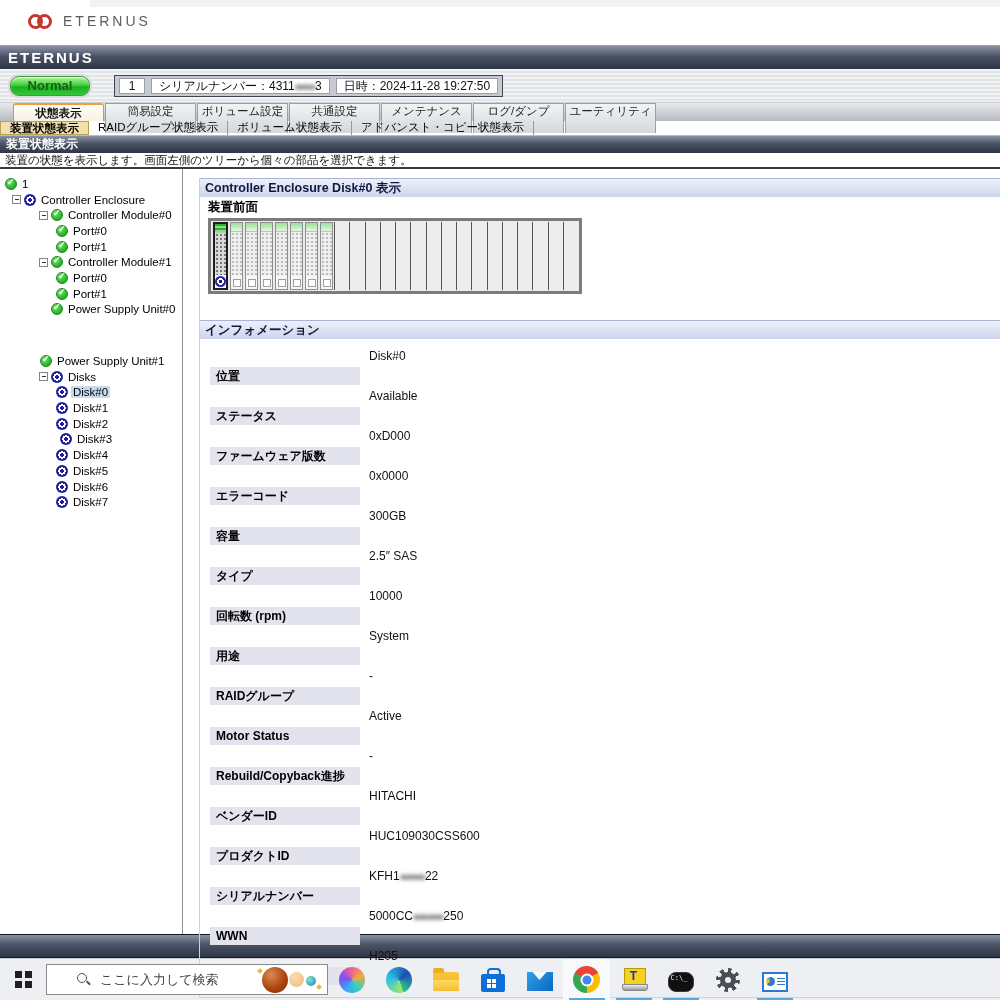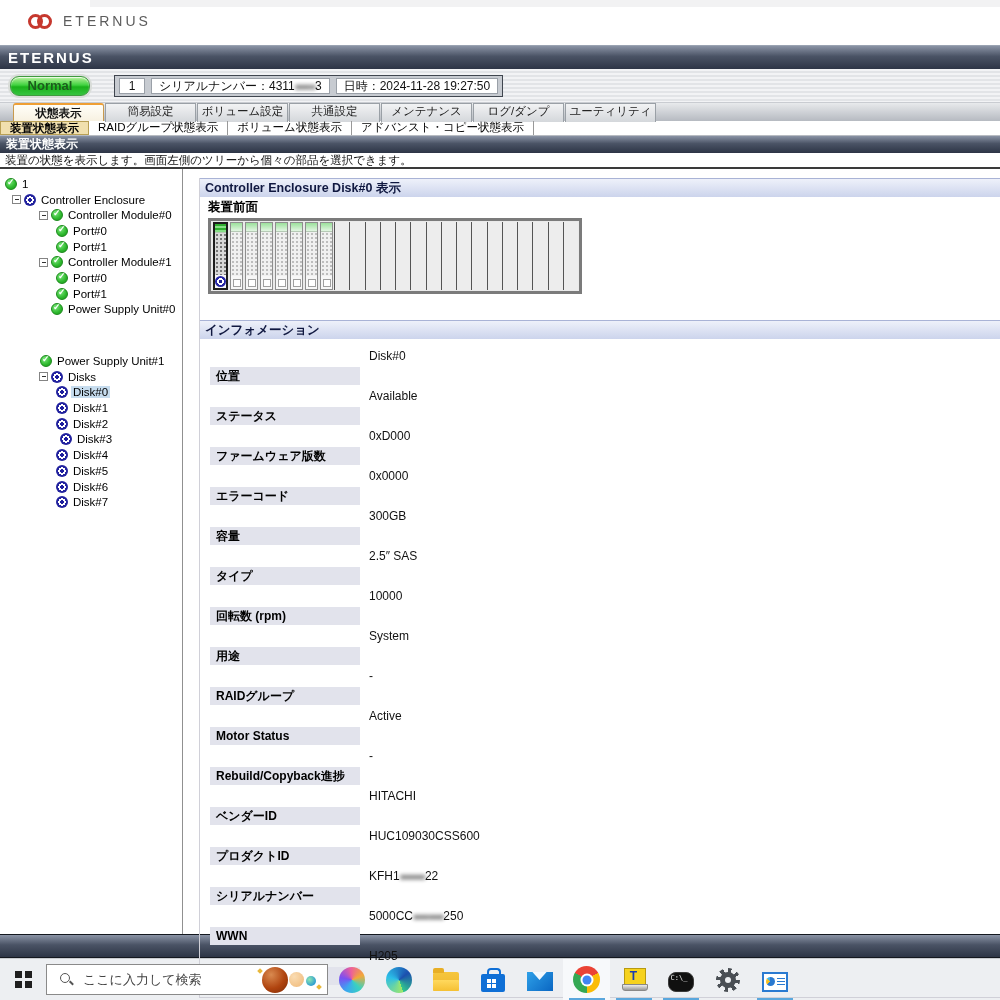--- a/index.html
+++ b/index.html
@@ -27,21 +27,21 @@
     box-shadow:0 0 0 2px #d9ddd9, inset 0 1px 1px rgba(255,255,255,.8);
     color:#1c5c1c; font-weight:bold; font-size:13px; text-align:center; line-height:18px; cursor:default; }
   .sbox { margin-left:24px; display:flex; align-items:center; gap:6px; border:1px solid #40464f; background:#c7cbd1; padding:2px 4px; height:22px; }
   .scell { background:#fff; border:1px solid #9aa0a8; height:16px; line-height:15px; font-size:12px; padding:0 7px; white-space:nowrap; color:#111; }
   .scell.num { width:26px; text-align:center; padding:0; }
   .blur { filter:blur(2px); opacity:.8; font-size:10px; letter-spacing:-1px; }
 
   
   .tab-row { height:18px; display:flex; align-items:flex-start; padding-left:13px;
     background:linear-gradient(#e8eaec,#b6bac1); }
-  .tab { width:91px; height:19px; line-height:15px; text-align:center; font-size:11.5px; color:#1a1a1a;
+  .tab { width:91px; height:30px; line-height:15px; text-align:center; font-size:11.5px; color:#1a1a1a;
     background:linear-gradient(#f2f3f4,#d4d7db); border:1px solid #9aa0a6; border-bottom:none; margin-right:1px;
     white-space:nowrap; overflow:hidden; cursor:pointer; }
   .tab.active { height:18px; line-height:16px; font-weight:bold; color:#111;
     background:linear-gradient(#fffef8,#f7f1e1); border:1px solid #c89a4e; border-top:2px solid #ef9f35; border-bottom:none; border-radius:3px 3px 0 0; }
   .subtab-row { height:15px; display:flex; align-items:center; background:#fff; border-bottom:1px solid #b8bcc2; }
   .subtab { padding:0 9px; font-size:11.5px; height:14px; line-height:13px; border-right:1px solid #999; color:#000; white-space:nowrap; cursor:pointer; }
   .subtab.active { background:#f1e0ae; font-weight:bold; border:1px solid #b9a055; }
 
   .section-bar { height:17px; line-height:16px; color:#fff; font-weight:bold; font-size:12px; padding-left:6px; }
   .desc-row { height:16px; line-height:14px; font-size:11.5px; color:#111; padding-left:5px; border-bottom:2px solid #3a3a3a; background:#fff; }
@@ -86,21 +86,21 @@
 
   
   .footer-band { height:24px; border-top:1px solid #14181f; border-bottom:1px solid #14181f; }
 
   
   .taskbar { height:42px; background:#edeff2; border-top:1px solid #c9ccd0; display:flex; align-items:center; }
   .start { width:46px; height:42px; display:flex; align-items:center; justify-content:center; cursor:pointer; }
   .icon-win { width:17px; height:17px;
     background-image:linear-gradient(#1f1f1f,#1f1f1f),linear-gradient(#1f1f1f,#1f1f1f),linear-gradient(#1f1f1f,#1f1f1f),linear-gradient(#1f1f1f,#1f1f1f);
     background-size:7px 7px; background-position:0 0,10px 0,0 10px,10px 10px; background-repeat:no-repeat; }
-  .searchbox { width:282px; height:31px; background:#fff; border:1px solid #8a8a8a; display:flex; align-items:center; padding-left:13px; }
+  .searchbox { width:282px; height:31px; background:#fff; border:1px solid #8a8a8a; display:flex; align-items:center; padding-left:30px; }
   .searchbox input { border:none; outline:none; font-size:13px; color:#333; width:150px; margin-left:10px; font-family:"Liberation Sans",sans-serif; background:transparent; }
   .searchbox input::placeholder { color:#444; opacity:1; }
   .icon-mag { position:relative; width:13px; height:13px; flex:none; }
   .icon-mag::before { content:""; position:absolute; left:0; top:0; width:8px; height:8px; border:1.6px solid #555; border-radius:50%; }
   .icon-mag::after { content:""; position:absolute; left:8.5px; top:9px; width:5px; height:1.8px; background:#555; transform:rotate(45deg); }
   .spheres { position:relative; width:72px; height:29px; background:#fff; overflow:hidden; flex:none; margin-left:auto; }
   .sp { position:absolute; border-radius:50%; }
   .sp1 { width:26px; height:26px; left:7px; top:2px; background:radial-gradient(circle at 35% 30%,#d98a50,#b0440f 55%,#7c2a06); }
   .sp2 { width:15px; height:15px; left:34px; top:7px; background:radial-gradient(circle at 35% 30%,#fadcb2,#efb877); }
   .sp3 { width:10px; height:10px; left:51px; top:11px; background:radial-gradient(circle at 35% 35%,#8fe6b0,#2f9fd0 70%); }

